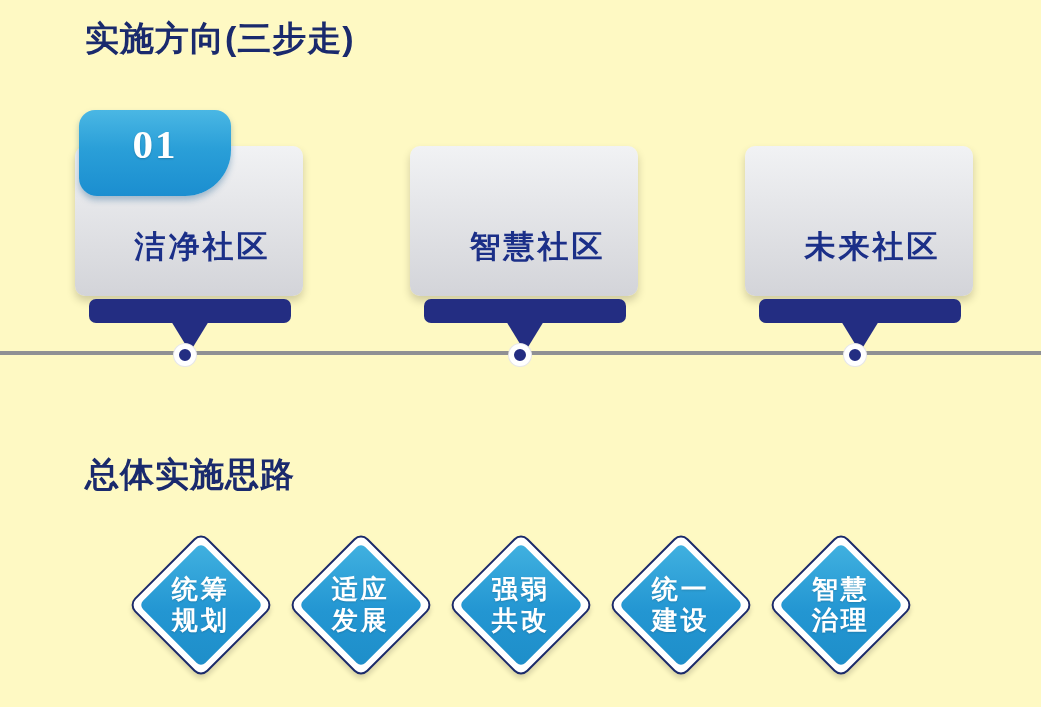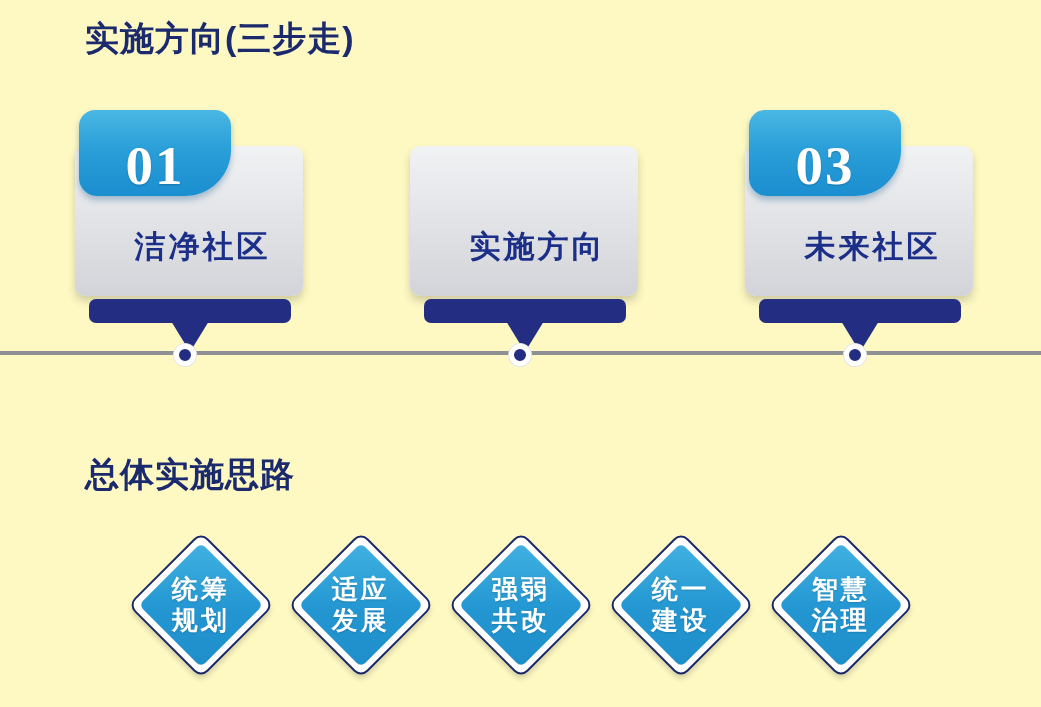--- a/index.html
+++ b/index.html
@@ -62,23 +62,23 @@
     background: linear-gradient(180deg, #4ab7e4 0%, #2a9fd8 45%, #1b8ed0 100%);
     border-radius: 16px 16px 46px 18px;
     box-shadow: 0 4px 6px rgba(21, 90, 140, .35);
     display: flex;
     align-items: flex-start;
     justify-content: center;
   }
   .tab-num {
     font-family: "Liberation Serif", serif;
     font-weight: bold;
-    font-size: 55px;
+    font-size: 41px;
     color: #ffffff;
-    margin-top: 24px;
+    margin-top: 10px;
     letter-spacing: 2px;
     text-shadow: 0 1px 2px rgba(0,0,0,.2);
   }
   .card-label {
     position: absolute;
     left: 0;
     top: 116px;
     width: 228px;
     text-align: center;
     font-size: 31px;
@@ -169,31 +169,28 @@
       <span class="tab-num">01</span>
     </div>
     <div class="card-label">洁净社区</div>
     <div class="card-bar"></div>
     <div class="card-tri"></div>
     <div class="card-dot"></div>
   </div>
 
   <div class="step-card" style="left:410px">
     <div class="card-body"></div>
-    <div class="card-label">实施方向</div>
+    <div class="card-label">智慧社区</div>
     <div class="card-bar"></div>
     <div class="card-tri"></div>
     <div class="card-dot"></div>
   </div>
 
   <div class="step-card" style="left:745px">
     <div class="card-body"></div>
-    <div class="card-tab">
-      <span class="tab-num">03</span>
-    </div>
     <div class="card-label">未来社区</div>
     <div class="card-bar"></div>
     <div class="card-tri"></div>
     <div class="card-dot"></div>
   </div>
 
   <div class="timeline"></div>
 
   <div class="sec-title" id="title2">总体实施思路</div>
 

